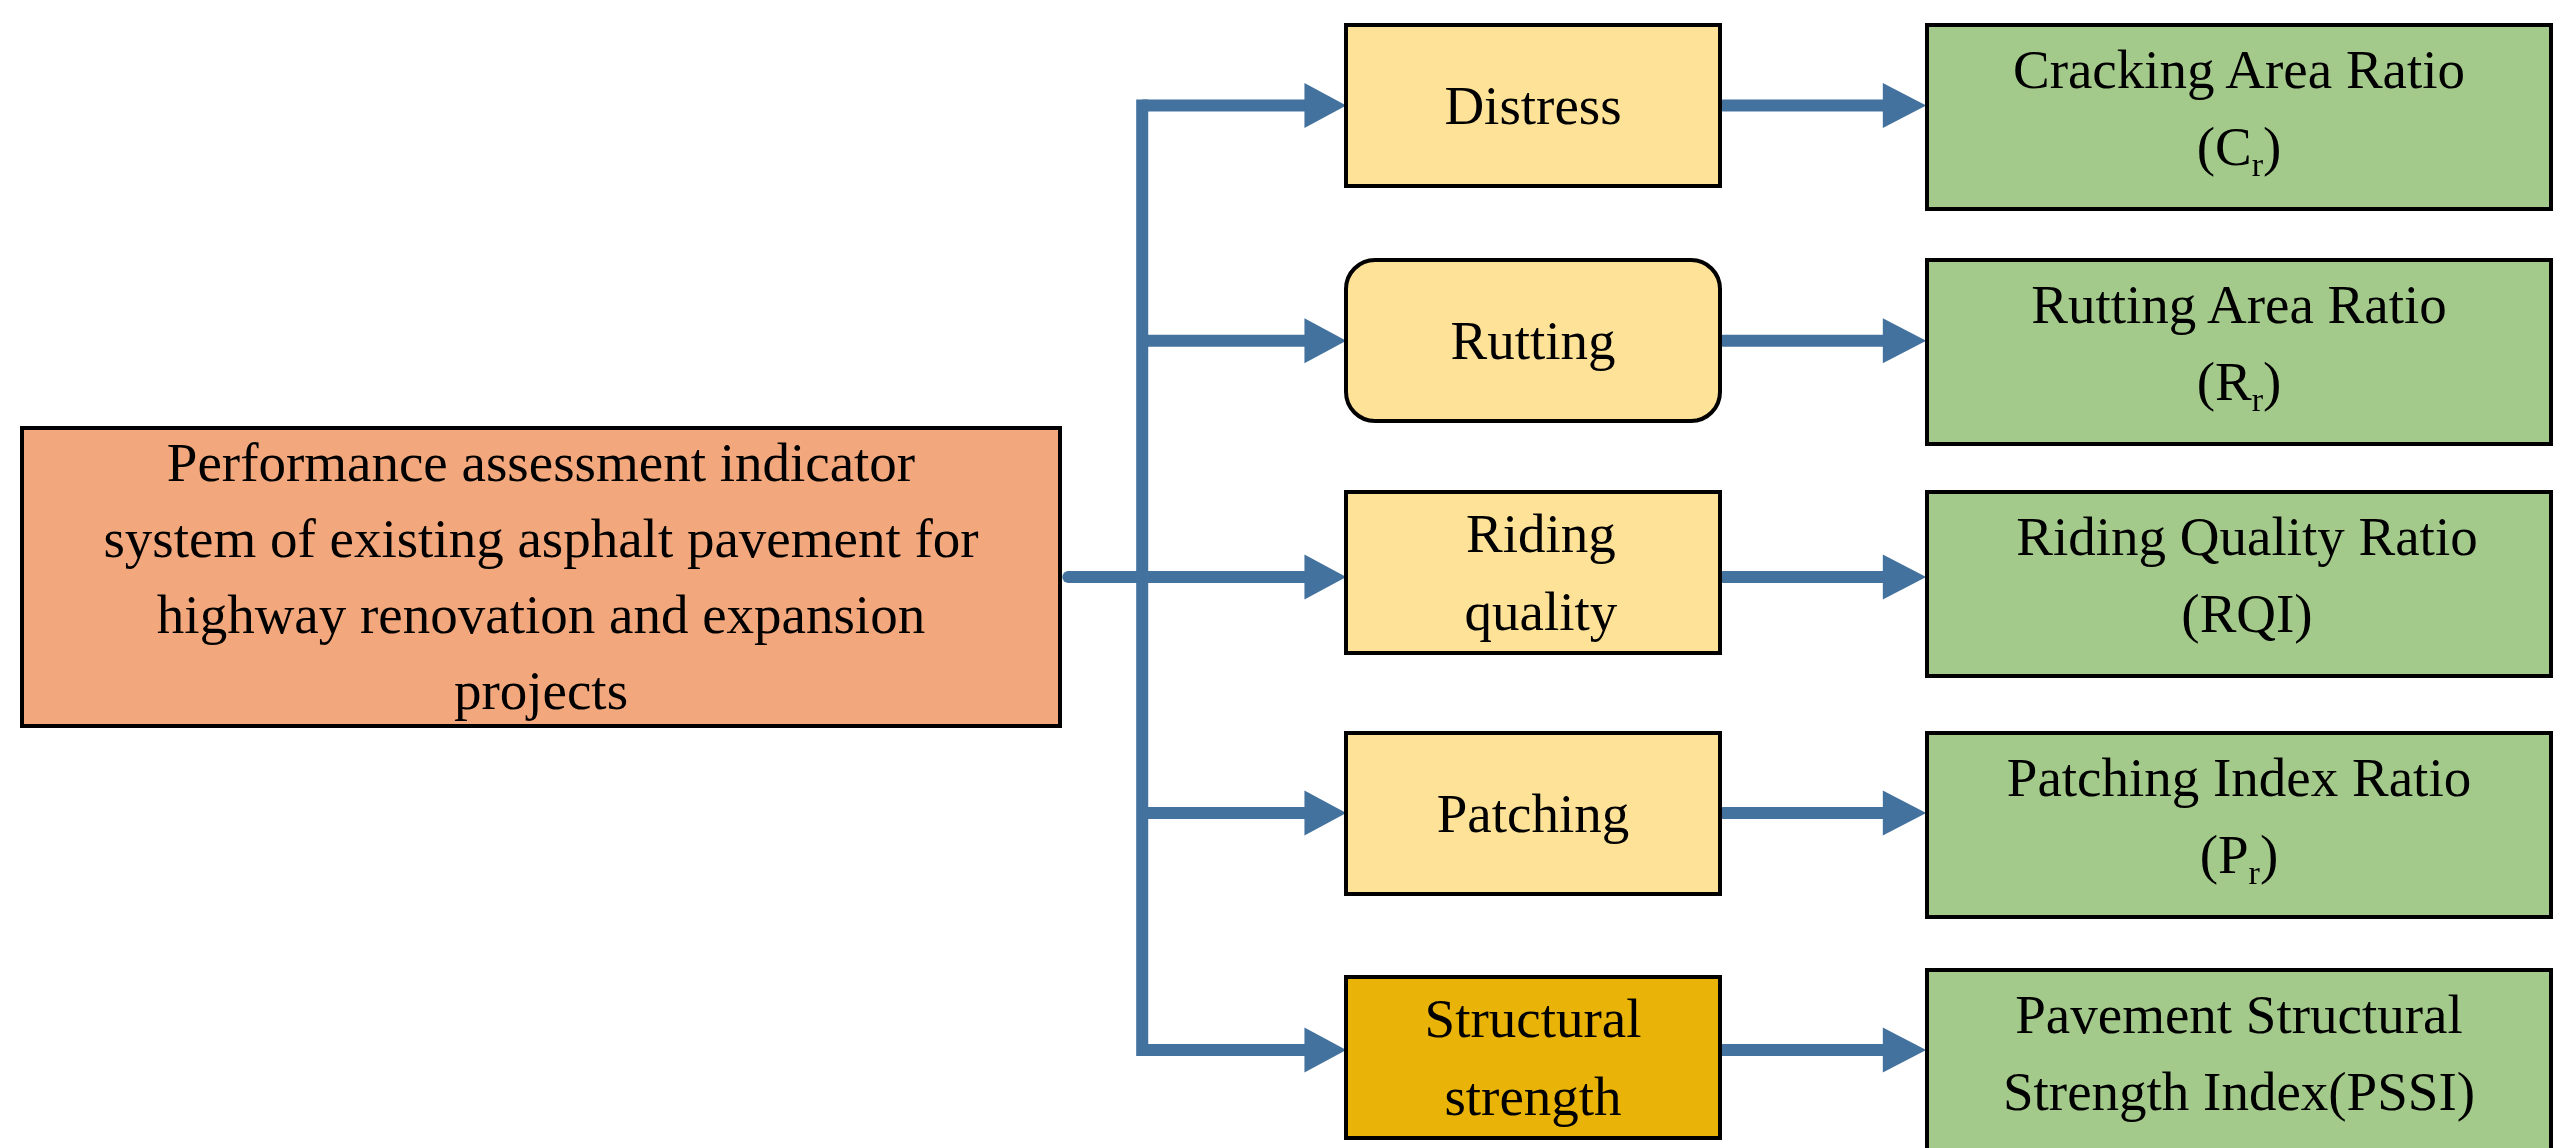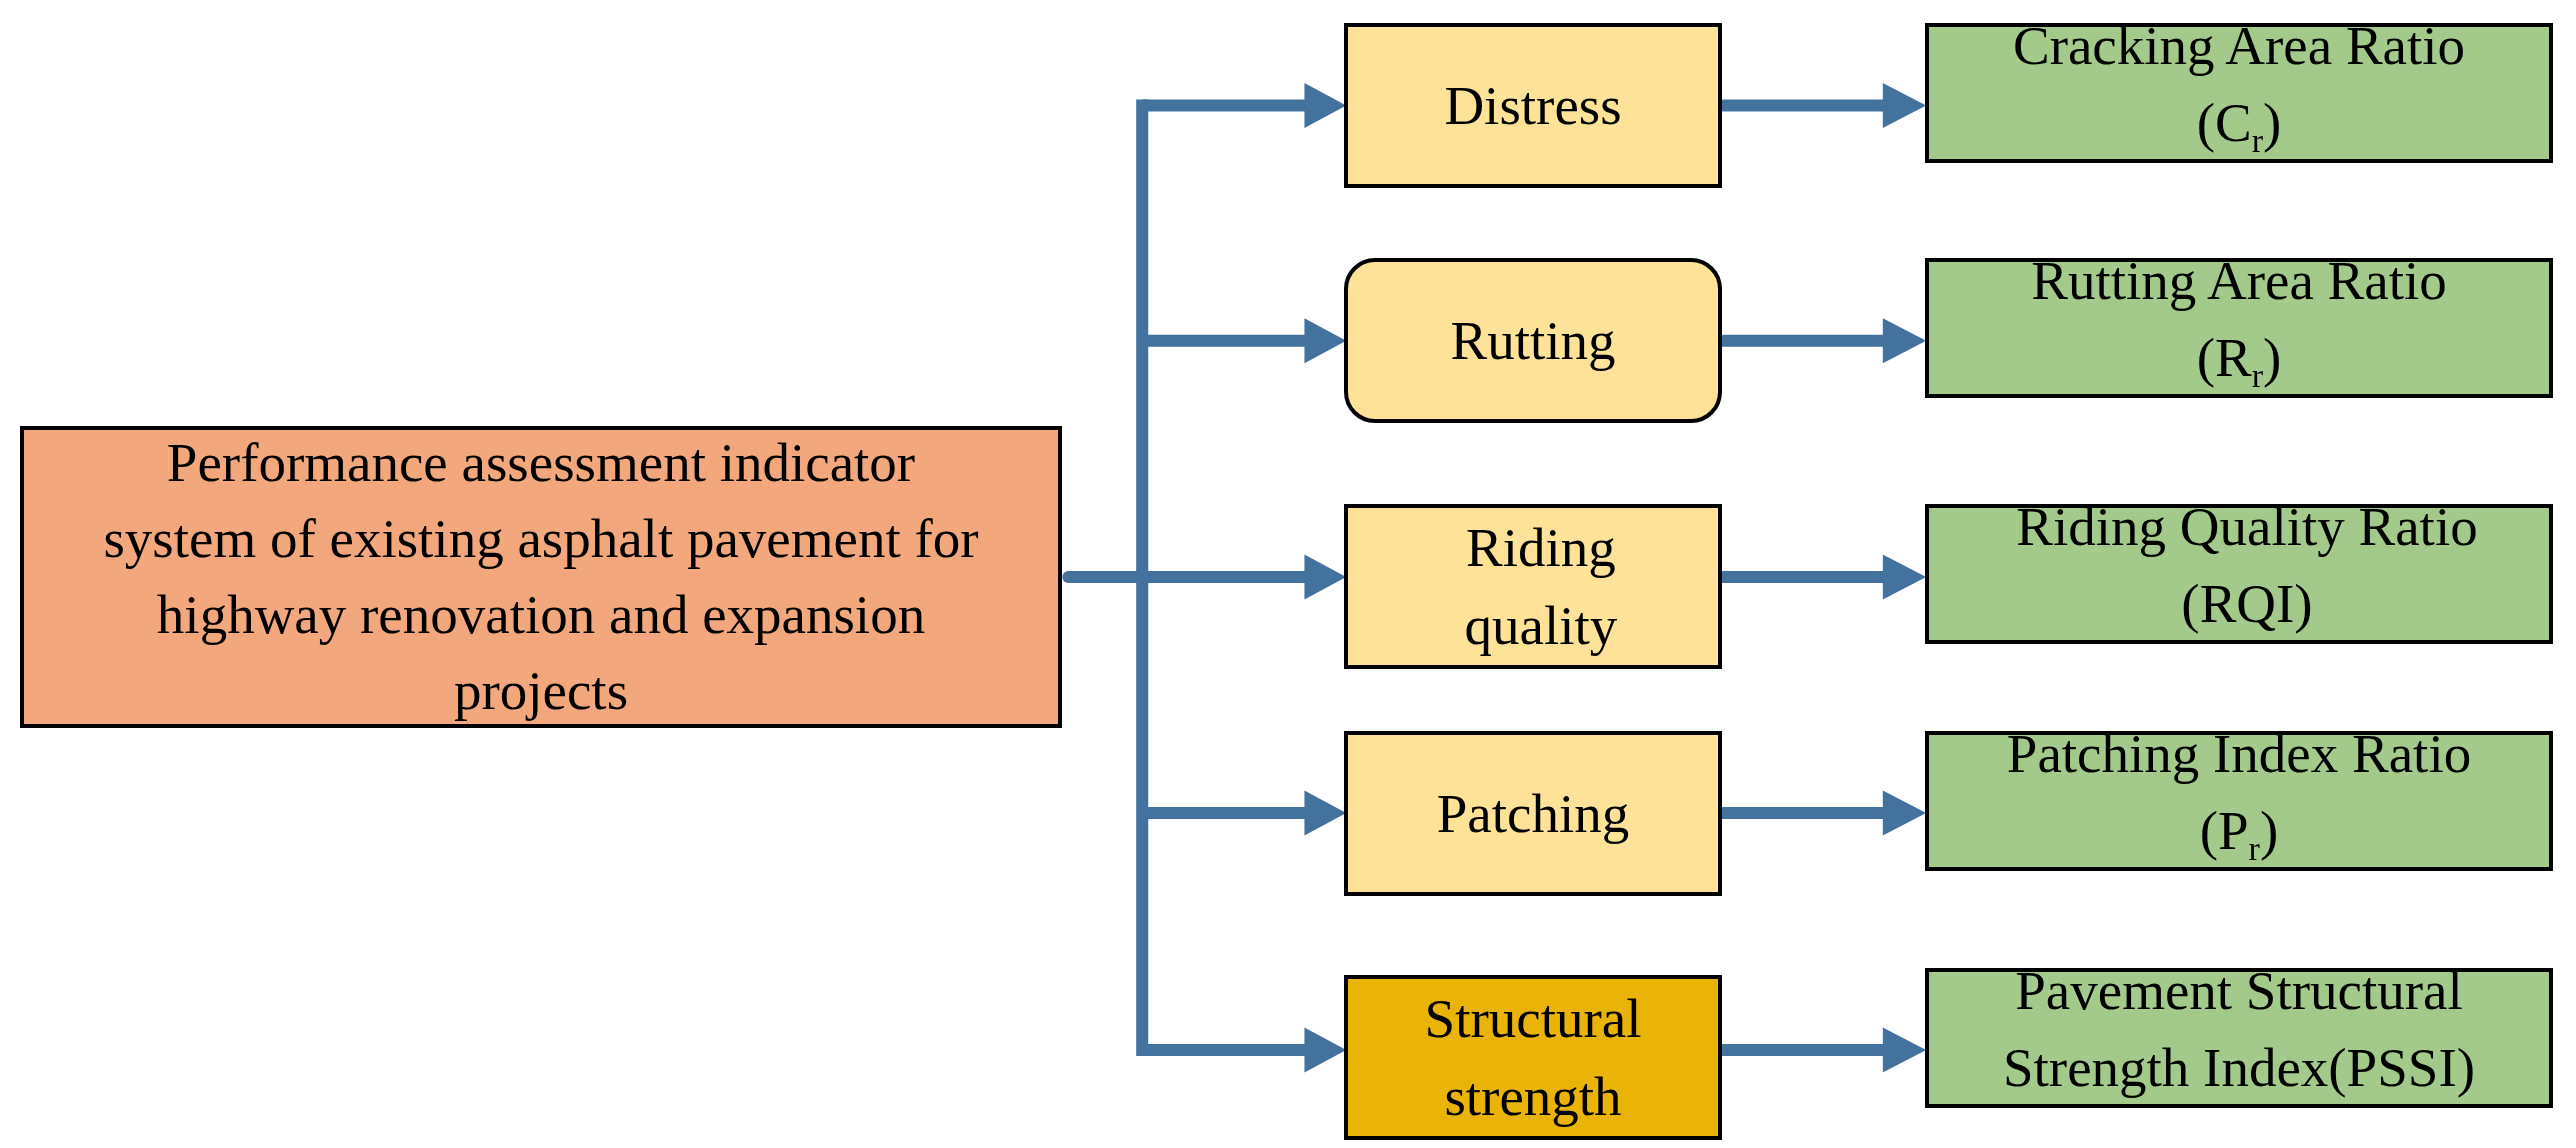--- a/index.html
+++ b/index.html
@@ -47,27 +47,27 @@
     width: 378px;
     height: 165px;
     line-height: 78px;
   }
   .category-node .label {
     white-space: pre-line;
   }
   .indicator-node {
     left: 1925px;
     width: 628px;
-    height: 140px;
+    height: 188px;
     line-height: 77px;
     font-family: Liberation Serif, serif;
   }
   .row-1 { top: 23px; }
   .row-2 { top: 258px; }
-  .row-3 { top: 504px; padding-left: 16px; }
+  .row-3 { top: 490px; padding-left: 16px; }
   .row-4 { top: 731px; }
   .row-5 { top: 968px; }
   .sub {
     font-size: 62%;
     vertical-align: -0.32em;
   }
 </style>
 </head>
 <body>
 

